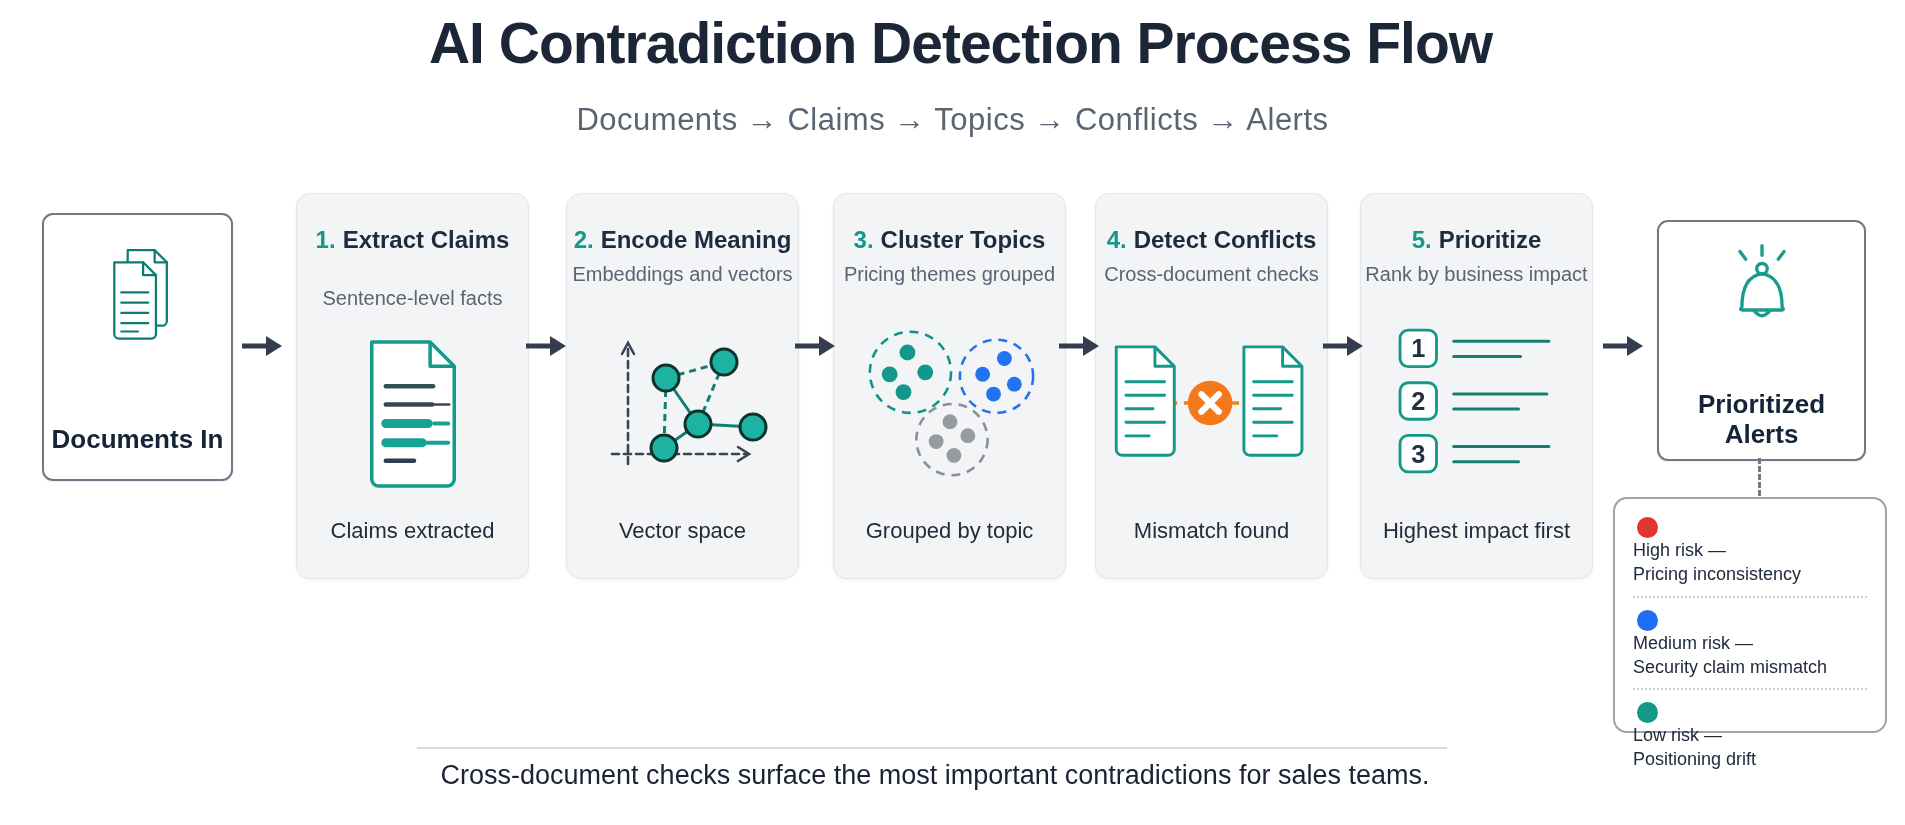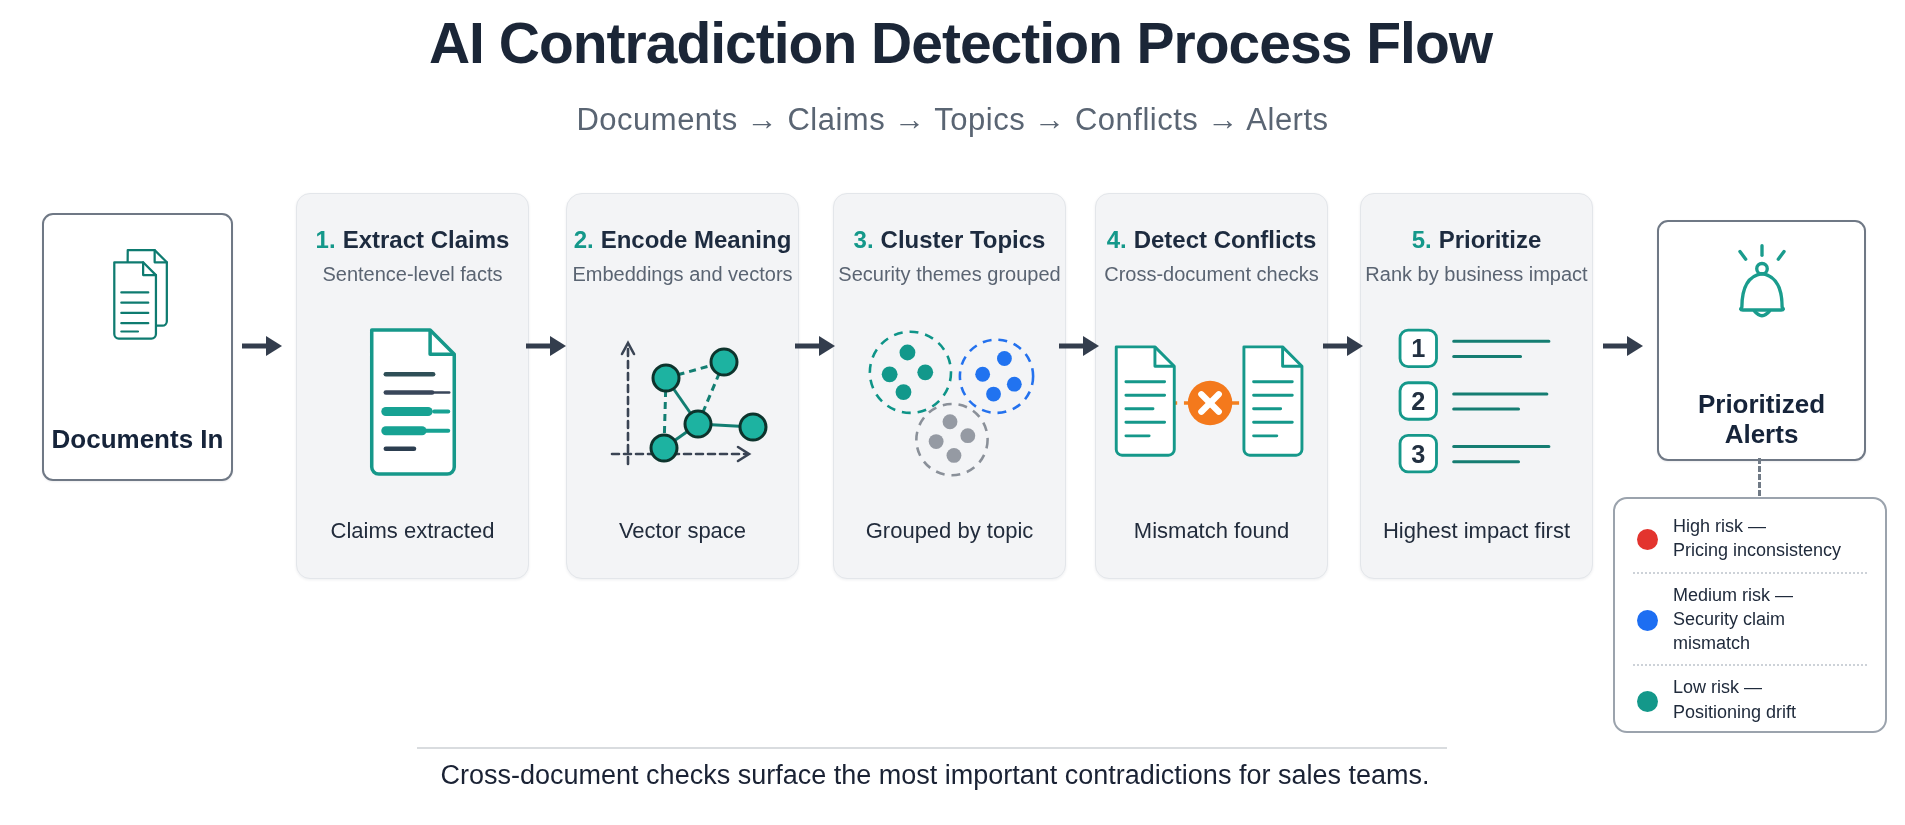--- a/index.html
+++ b/index.html
@@ -17,37 +17,37 @@
   .alerts-box{left:1657px;top:220px;width:205px;height:237px;}
   .io-label{font-size:26px;font-weight:bold;color:#16243a;text-align:center;line-height:1.15;margin-top:36px;}
   .docs-box .io-label{margin-bottom:24px;}
   .docs-box svg{margin-top:30px;flex:1;}
   .alerts-box svg{margin-top:18px;}
   .alerts-box .io-label{margin-top:10px;padding:0 14px;}
 
   .step-card{position:absolute;top:193px;width:231px;height:384px;background:#f3f4f6;
     border:1px solid #e3e6ea;border-radius:14px;box-shadow:0 1px 3px rgba(20,30,50,.07);
     display:flex;flex-direction:column;align-items:center;}
-  .c1{left:296px;} .c2{left:566px;border-radius:16px;} .c3{left:833px;} .c4{left:1095px;} .c5{left:1360px;}
+  .c1{left:296px;gap:24px;} .c2{left:566px;border-radius:16px;} .c3{left:833px;} .c4{left:1095px;} .c5{left:1360px;}
   .step-title{margin-top:32px;font-size:24px;font-weight:bold;color:#1d2b3f;text-align:center;}
   .step-num{color:#14988a;margin-right:7px;}
   .step-sub{margin-top:9px;font-size:20px;color:#5a6472;text-align:center;}
   .step-icon{flex:1;display:flex;align-items:center;justify-content:center;width:100%;}
   .step-cap{margin-bottom:34px;font-size:22px;color:#222c3c;text-align:center;}
 
   .flow-arrow{position:absolute;top:332px;width:44px;height:28px;}
   .a0{left:240px;} .a1{left:524px;} .a2{left:793px;} .a3{left:1057px;} .a4{left:1321px;} .a5{left:1601px;}
 
   .connector{position:absolute;left:1758px;top:458px;height:38px;width:0;
     border-left:3px dashed #707a86;}
 
   .legend{position:absolute;left:1613px;top:497px;width:274px;height:236px;background:#fff;
     border:2px solid #9ba3ad;border-radius:14px;box-sizing:border-box;padding:6px 18px;
     display:flex;flex-direction:column;justify-content:space-around;}
-  .legend-row{display:flex;align-items:center;padding:9px 0;}
+  .legend-row{display:flex;align-items:flex-start;padding:9px 0;flex-direction:column;}
   .legend-row + .legend-row{border-top:2px dotted #cdd2d8;}
   .legend-dot{width:21px;height:21px;border-radius:50%;margin:3px 15px 0 4px;flex:none;}
   .legend-text{font-size:18px;line-height:1.35;color:#202b3c;}
   .legend-risk{font-weight:500;}
 
   .divider{position:absolute;left:417px;top:747px;width:1030px;height:2px;background:#d9dcdf;}
   .footer-note{position:absolute;top:760px;left:0;width:1870px;text-align:center;
     font-size:27px;color:#1a2234;}
 </style>
 </head>
@@ -123,21 +123,21 @@
         </g>
       </svg>
     </div>
     <div class="step-cap">Vector space</div>
   </div>
 
   <div class="step-card c3">
     <div class="step-title">
       <span class="step-num">3.</span><span>Cluster Topics</span>
     </div>
-    <div class="step-sub">Security themes grouped</div>
+    <div class="step-sub">Pricing themes grouped</div>
     <div class="step-icon">
       <svg width="188" height="160" viewBox="0 0 190 160">
         <circle cx="55" cy="50" r="41" fill="none" stroke="#0e9488" stroke-width="2.6" stroke-dasharray="9 7"></circle>
         <g fill="#12988b">
           <circle cx="52" cy="30" r="8"></circle>
             <circle cx="34" cy="52" r="8"></circle>
           <circle cx="70" cy="50" r="8"></circle>
             <circle cx="48" cy="70" r="8"></circle>
         </g>
         <circle cx="142" cy="54" r="37" fill="none" stroke="#2371ee" stroke-width="2.6" stroke-dasharray="9 7"></circle>

